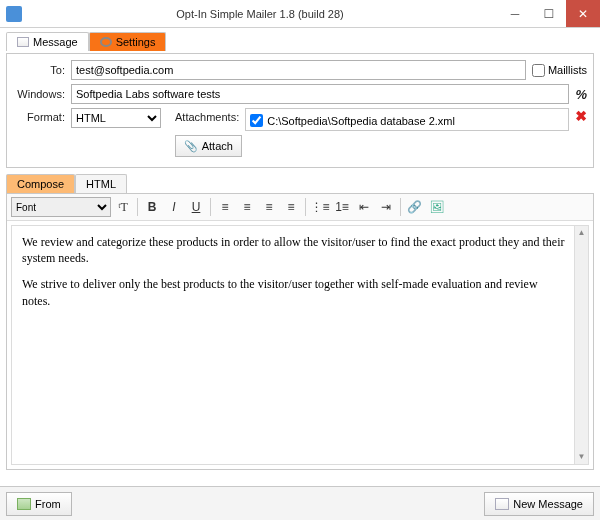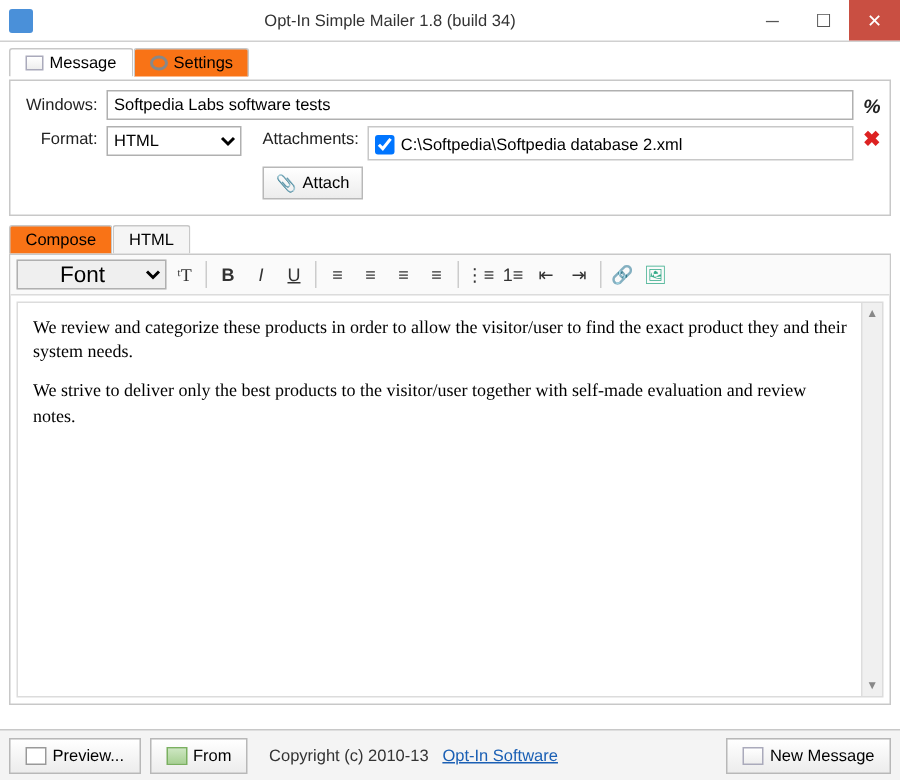--- a/index.html
+++ b/index.html
@@ -24,24 +24,24 @@
 .form-row input[type=text] { flex: 1; height: 20px; border: 1px solid #b0b0b0; padding: 1px 4px; font-size: 11px; }
 .right-slot { display: flex; align-items: center; margin-left: 6px; gap: 3px; }
 .pct { font-weight: bold; font-style: italic; color: #222; font-size: 13px; margin-left: 6px; }
 .redx { color: #d22; font-weight: bold; font-size: 14px; margin-left: 6px; cursor: pointer; }
 select.combo { height: 20px; border: 1px solid #b0b0b0; font-size: 11px; width: 90px; background: #fff; }
 .attach-btn { display: inline-flex; align-items: center; gap: 4px; height: 22px; padding: 0 8px; border: 1px solid #b8b8b8; background: linear-gradient(#fff,#ececec); font-size: 11px; }
 .attach-box { flex: 1; border: 1px solid #c8c8c8; height: 38px; padding: 3px 4px; font-size: 11px; display: flex; align-items: flex-end; }
 .attach-box input[type=checkbox] { margin-right: 4px; margin-top: 2px; }
 .compose-tabs { display: flex; margin-top: 6px; }
 .ctab { padding: 3px 10px; border: 1px solid #c8c8c8; border-bottom: none; background: #f5f5f5; font-size: 11px; border-top-left-radius: 2px; border-top-right-radius: 2px; }
-.ctab.active { background: #f97316; }
+.ctab.active { background: #fdba74; }
 .editor-wrap { border: 1px solid #c8c8c8; flex: 1; display: flex; flex-direction: column; min-height: 200px; position: relative; }
 .toolbar { display: flex; align-items: center; gap: 2px; padding: 3px 4px; border-bottom: 1px solid #dcdcdc; background: #fafafa; flex-wrap: nowrap; }
-.toolbar select { height: 20px; width: 100px; font-size: 15px; border: 1px solid #b0b0b0; text-align: center; }
+.toolbar select { height: 20px; width: 100px; font-size: 10px; border: 1px solid #b0b0b0; }
 .tb-btn { width: 20px; height: 20px; display: flex; align-items: center; justify-content: center; font-size: 12px; color: #333; border: 1px solid transparent; }
 .sep { width: 1px; height: 18px; background: #ccc; margin: 0 2px; }
 .editor { flex: 1; padding: 8px 10px; font-size: 12px; font-family: "Times New Roman", serif; color: #000; line-height: 1.35; overflow-y: auto; border: 1px solid #dcdcdc; margin: 4px; position: relative; }
 .editor p { margin-bottom: 10px; }
 .pct-side { position: absolute; right: 6px; top: 30px; font-weight: bold; font-style: italic; font-size: 13px; }
 .footer { height: 34px; border-top: 1px solid #c8c8c8; background: #f4f4f4; display: flex; align-items: center; padding: 0 6px; gap: 6px; }
 .fbtn { display: inline-flex; align-items: center; gap: 4px; height: 24px; padding: 0 10px; border: 1px solid #b8b8b8; background: linear-gradient(#fff,#ececec); font-size: 11px; }
 .fbtn .fi { width: 14px; height: 12px; display: inline-block; }
 .fi-prev { background: #fff; border: 1px solid #999; }
 .fi-send { background: linear-gradient(#cde6c2,#a8d194); border: 1px solid #7ab060; }
@@ -51,21 +51,21 @@
 .copyright a { color: #1a5fb4; }
 .spacer { flex: 1; }
 .scrollbar-fake { position: absolute; right: 0; top: 0; bottom: 0; width: 14px; background: #f0f0f0; border-left: 1px solid #ddd; display: flex; flex-direction: column; justify-content: space-between; align-items: center; }
 .sb-arrow { height: 14px; width: 100%; display: flex; align-items: center; justify-content: center; color: #888; font-size: 8px; }
 </style>
 </head>
 <body>
 
 <div class="titlebar">
   <span class="app-icon"></span>
-  <span class="title">Opt-In Simple Mailer 1.8 (build 34)</span>
+  <span class="title">Opt-In Simple Mailer 1.8 (build 28)</span>
   <div class="win-btns">
     <div class="win-btn min">─</div>
     <div class="win-btn max">☐</div>
     <div class="win-btn close">✕</div>
   </div>
 </div>
 
 <div class="content">
 
   <div class="tabs-outer">
@@ -73,20 +73,28 @@
       <span class="ico ico-mail"></span>
       <span>Message</span>
     </div>
     <div class="tab">
       <span class="ico ico-gear"></span>
       <span>Settings</span>
     </div>
   </div>
 
   <div class="panel">
+    <div class="form-row">
+      <label>To:</label>
+      <input type="text" value="test@softpedia.com" style="">
+      <div class="right-slot">
+        <input type="checkbox" style="">
+        <span>Maillists</span>
+      </div>
+    </div>
     <div class="form-row">
       <label>Windows:</label>
       <input type="text" value="Softpedia Labs software tests" style="">
       <span class="pct">%</span>
     </div>
     <div class="form-row" style="align-items:flex-start">
       <label style="padding-top:3px">Format:</label>
       <div style="display:flex;flex-direction:column;gap:4px">
         <select class="combo">
           <option>HTML</option>
@@ -153,29 +161,21 @@
         <div class="sb-arrow">▲</div>
         <div class="sb-arrow">▼</div>
       </div>
     </div>
   </div>
 
 </div>
 
 <div class="footer">
   <button class="fbtn">
-    <span class="fi fi-prev"></span>
-    <span>Preview...</span>
-  </button>
-  <button class="fbtn">
     <span class="fi fi-send"></span>
     <span>From</span>
   </button>
-  <span class="copyright">
-    <span>Copyright (c) 2010-13</span>
-    &nbsp;&nbsp;<a href="#">Opt-In Software</a>
-  </span>
   <span class="spacer"></span>
   <button class="fbtn">
     <span class="fi fi-new"></span>
     <span>New Message</span>
   </button>
 </div>
 
 </body></html>

